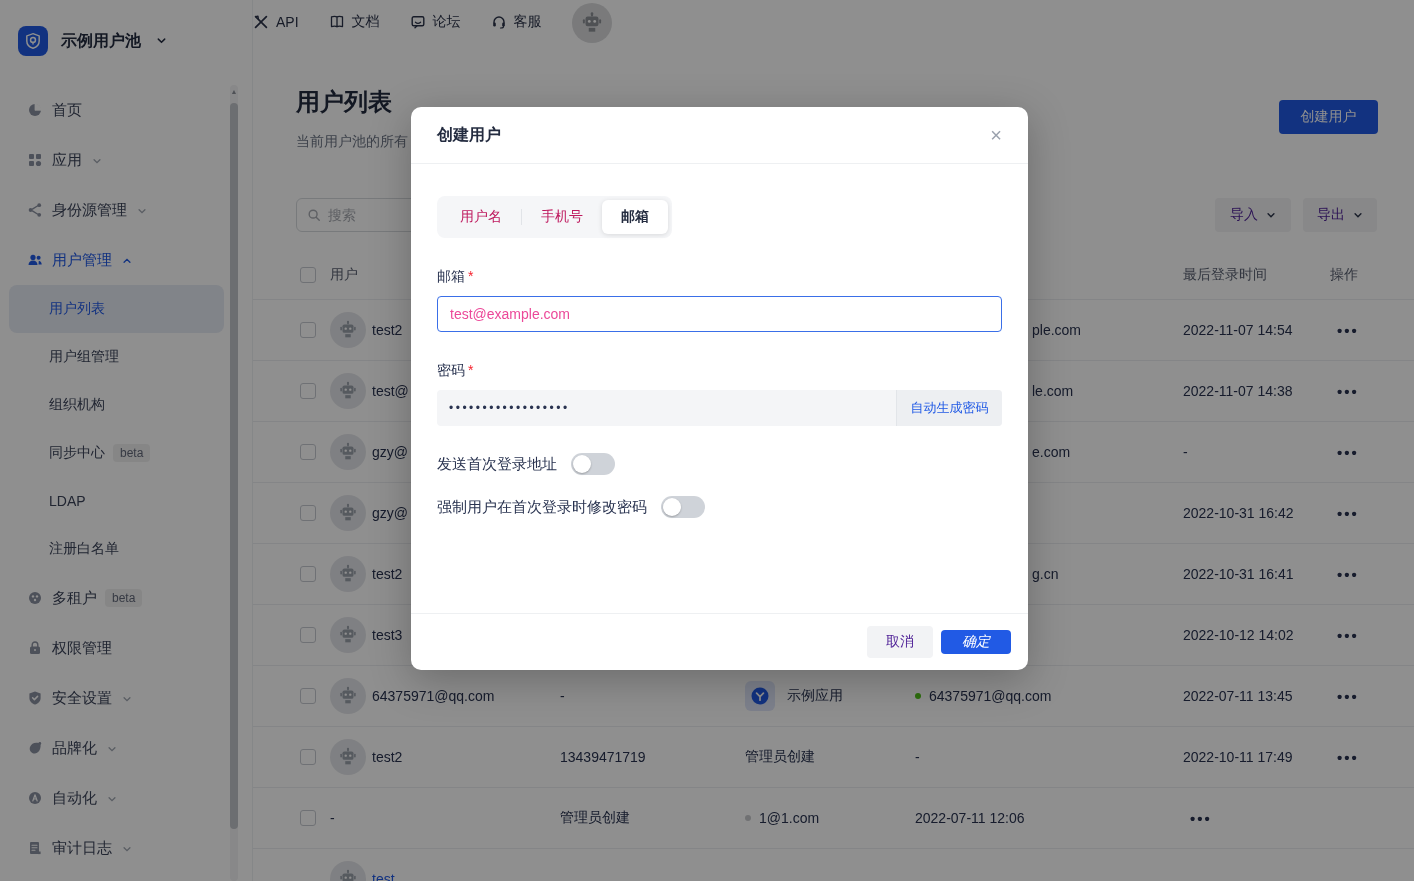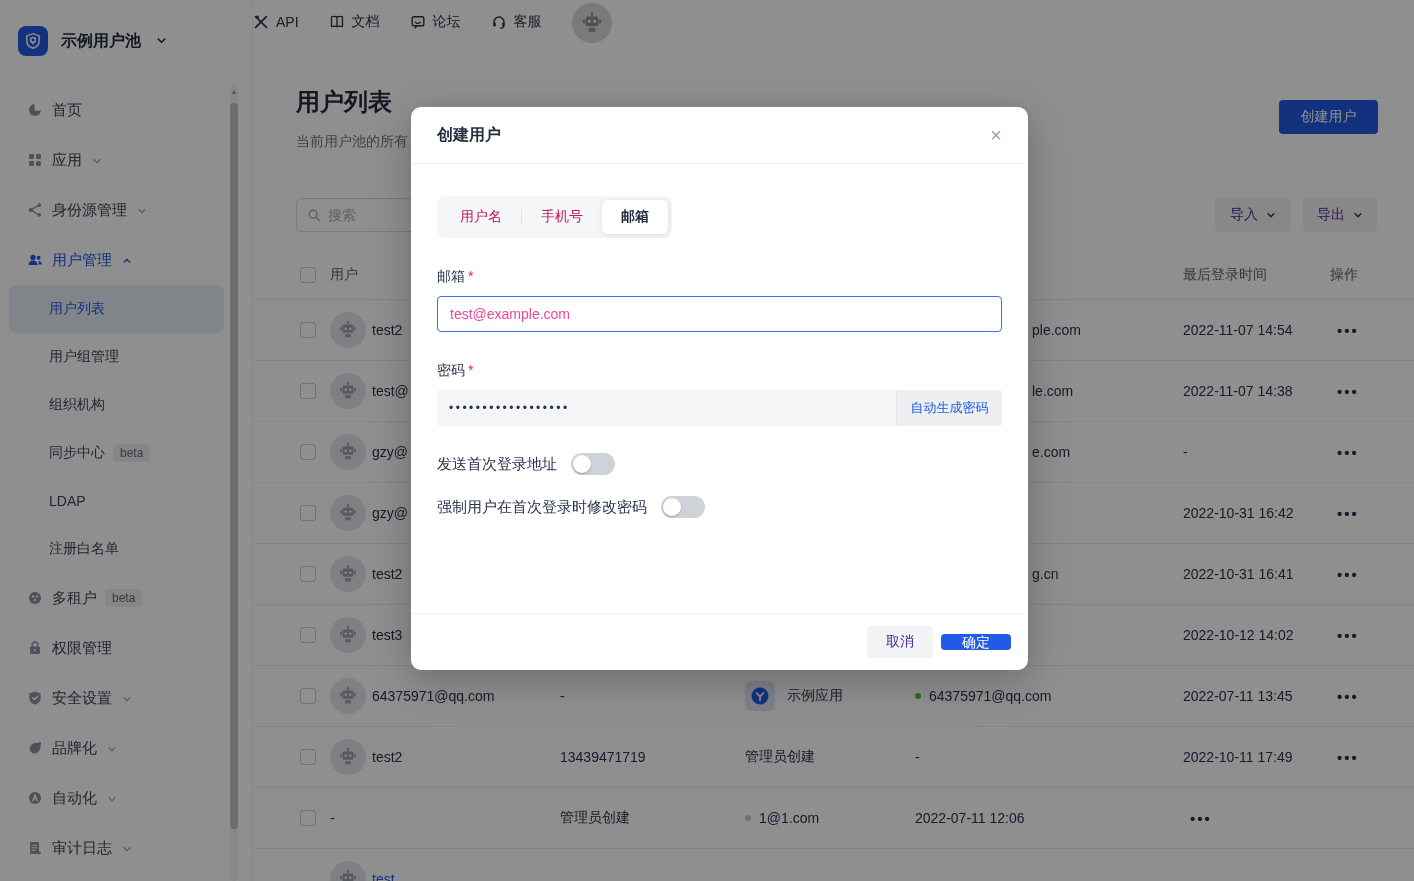--- a/index.html
+++ b/index.html
@@ -78,21 +78,21 @@
   .req { color:#f5222d; margin-left:3px; }
   .m-input { margin-top:10px; width:565px; height:36px; border:1.5px solid #3a6fe8; border-radius:4px; padding:0 12px; font-size:14px; color:#ec4899; outline:none; font-family:inherit; }
   .pwd { margin-top:10px; width:565px; height:36px; background:#f4f5f7; border-radius:4px; display:flex; align-items:center; overflow:hidden; }
   .pwd-dots { flex:1; padding:0 12px; font-size:12px; letter-spacing:2.5px; color:#293350; }
   .pwd-gen { width:106px; align-self:stretch; background:#edeff2; border-left:1px solid #e2e5e9; border-right:none; border-top:none; border-bottom:none; color:#215ae5; font-size:13px; cursor:pointer; font-family:inherit; }
   .switch-row { margin-top:27px; display:flex; align-items:center; gap:14px; font-size:15px; color:#293350; }
   .switch { width:44px; height:22px; border-radius:11px; background:#cfd3d9; position:relative; cursor:pointer; flex:0 0 auto; }
   .knob { position:absolute; top:2px; left:2px; width:18px; height:18px; border-radius:50%; background:#fff; box-shadow:0 1px 2px rgba(0,0,0,0.25); }
   .m-ftr { position:absolute; bottom:0; left:0; right:0; height:57px; border-top:1px solid #eef0f2; display:flex; align-items:center; justify-content:flex-end; gap:8px; padding-right:17px; }
   .m-cancel { width:66px; height:32px; }
-  .m-ok { width:70px; height:16px; }
+  .m-ok { width:70px; height:24px;font-style:italic; }
 </style>
 </head>
 <body>
 
 <div class="sidebar">
   <div class="pool">
     <span class="pool-logo">
       <svg width="18" height="18" viewBox="0 0 16 16" fill="none" stroke="#fff" stroke-width="1.3">
         <path d="M8 1.5 L13.5 3.5 V8 C13.5 11.3 11 13.6 8 14.5 C5 13.6 2.5 11.3 2.5 8 V3.5 Z"></path>
         <circle cx="8" cy="7" r="2.2"></circle>

